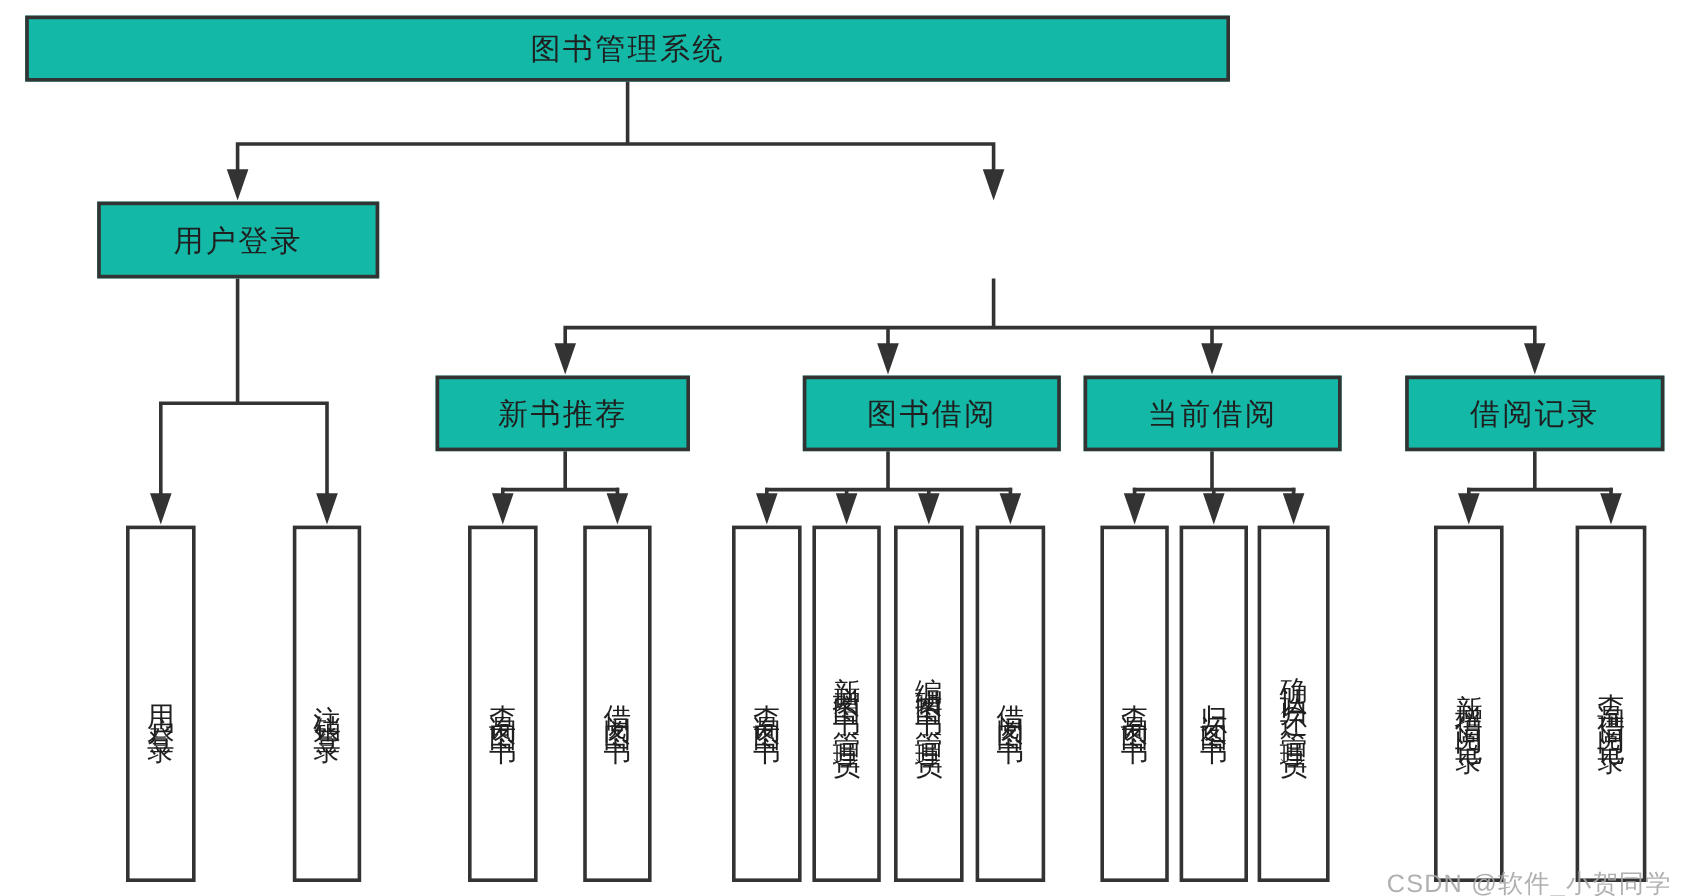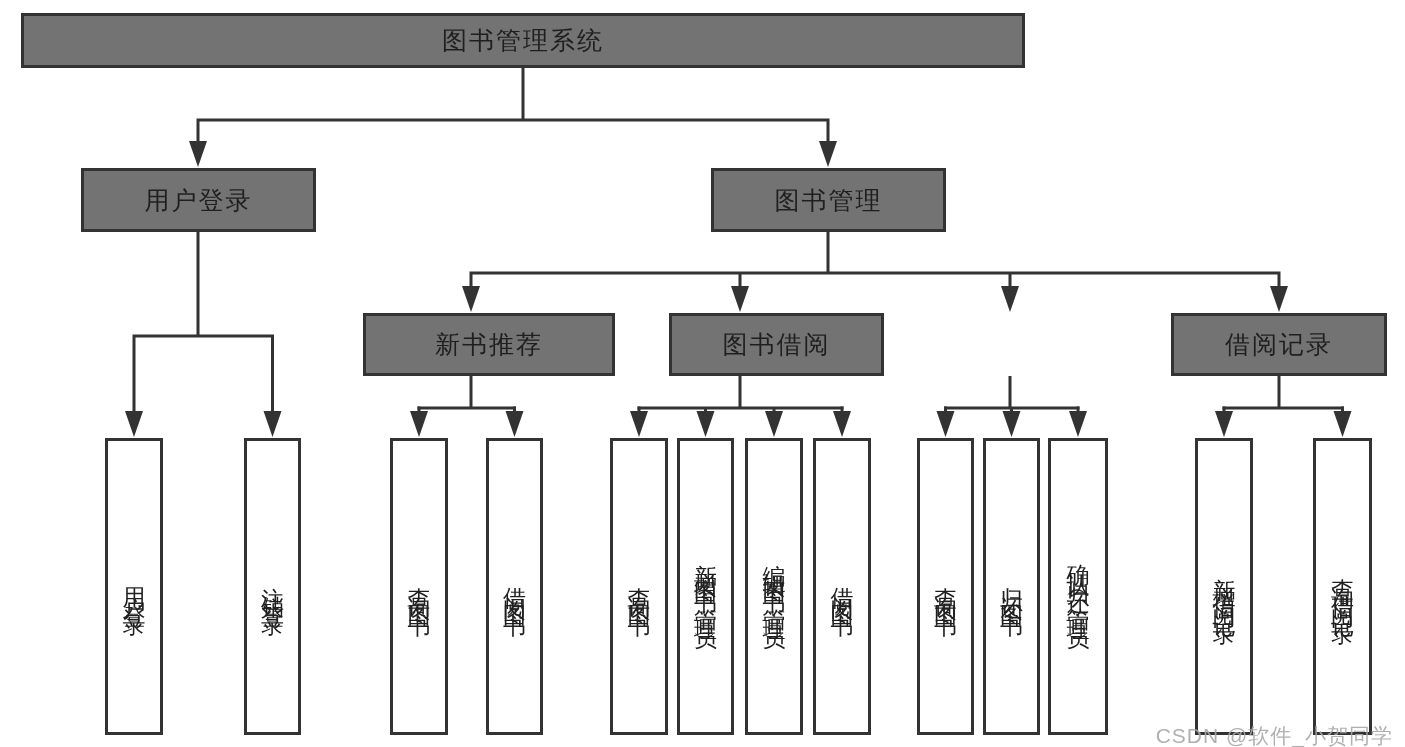--- a/index.html
+++ b/index.html
@@ -20,21 +20,21 @@
   }
   .connectors{
     position:absolute;
     left:0;top:0;
     width:1405px;height:747px;
     pointer-events:none;
   }
   .node{
     position:absolute;
     border:3px solid var(--line);
-    background:#737373;
+    background:#14b8a6;
     display:flex;
     align-items:center;
     justify-content:center;
     color:var(--text);
   }
   .node .hlabel{
     font-size:25px;
     letter-spacing:2px;
     white-space:nowrap;
     color:var(--text);
@@ -120,29 +120,29 @@
     </g>
   </svg>
 
   <div class="node" style="left:21px;top:13px;width:1004px;height:55px;">
     <span class="hlabel">图书管理系统</span>
   </div>
 
   <div class="node" style="left:81px;top:168px;width:235px;height:64px;">
     <span class="hlabel">用户登录</span>
   </div>
-  <div class="node" style="left:711px;top:168px;width:235px;height:64px;">
-    <span class="hlabel">图书管理</span>
-  </div>
 
-  <div class="node" style="left:363px;top:313px;width:252px;height:63px;">
+  <div class="node" style="left:363px;top:313px;width:212px;height:63px;">
     <span class="hlabel">新书推荐</span>
   </div>
   <div class="node" style="left:633px;top:313px;width:215px;height:63px;margin-left:36px;">
     <span class="hlabel">图书借阅</span>
+  </div>
+  <div class="node" style="left:903px;top:313px;width:215px;height:63px;">
+    <span class="hlabel">当前借阅</span>
   </div>
   <div class="node" style="left:1171px;top:313px;width:216px;height:63px;">
     <span class="hlabel">借阅记录</span>
   </div>
 
   <div class="leaf" style="left:105px;top:438px;width:58px;height:297px;">
     <span class="vlabel">用户登录</span>
   </div>
   <div class="leaf" style="left:244px;top:438px;width:57px;height:297px;">
     <span class="vlabel">注销登录</span>

